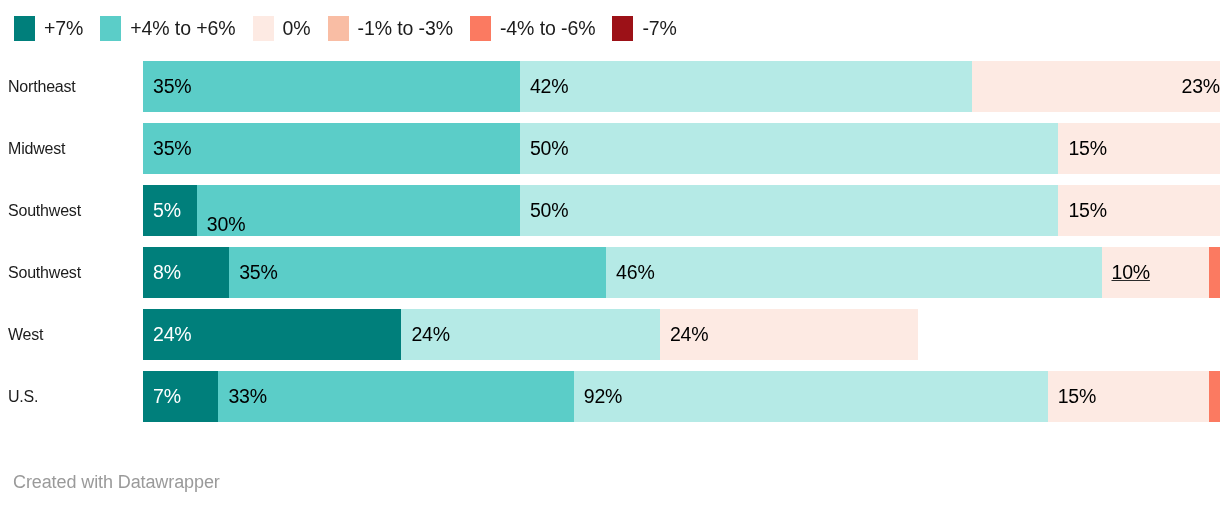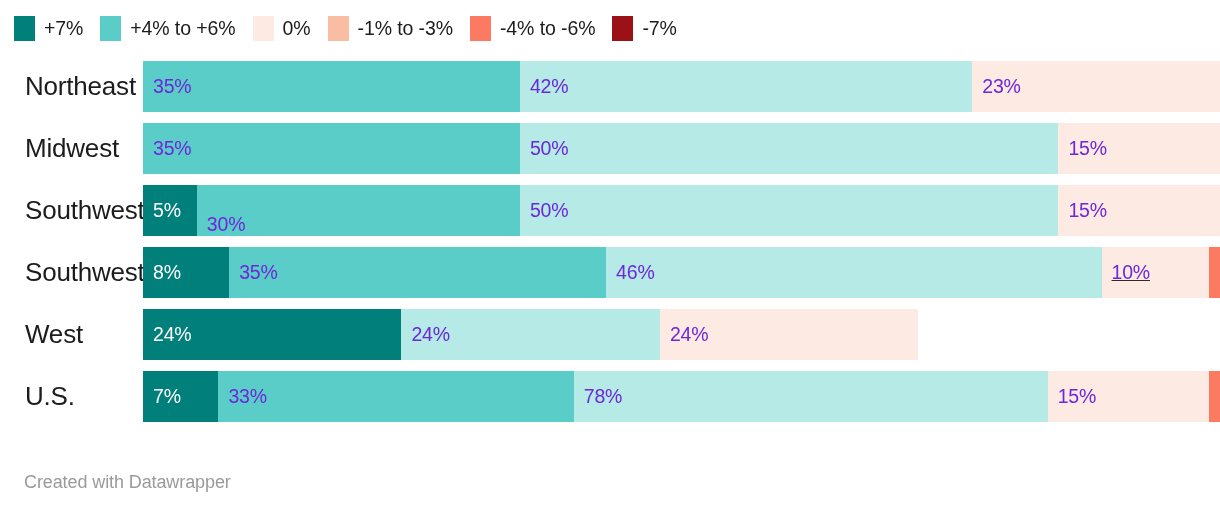--- a/index.html
+++ b/index.html
@@ -63,23 +63,23 @@
     height: 51px;
     margin-bottom: 11px;
     display: flex;
     align-items: stretch;
   }
   .row-label {
     width: 143px;
     flex: 0 0 143px;
     display: flex;
     align-items: center;
-    padding-left: 25px;
+    padding-left: 8px;
     box-sizing: border-box;
-    font-size: 26px;
+    font-size: 16px;
     color: #1c1c1c;
     letter-spacing: -0.2px;
   }
   .bar-track {
     position: relative;
     flex: 1 1 auto;
     display: flex;
     align-items: stretch;
     overflow: hidden;
   }
@@ -89,32 +89,31 @@
     align-items: center;
     box-sizing: border-box;
     overflow: hidden;
   }
   .seg-label {
     font-size: 19.5px;
     padding-left: 10px;
     white-space: nowrap;
     letter-spacing: -0.2px;
   }
-  .seg-label.dark  { color: #6d28d9; }
+  .seg-label.dark  { color: #000000; }
   .seg-label.light { color: #ffffff; }
 
   
   #footer {
     position: absolute;
     left: 13px;
     top: 472px;
     font-size: 18px;
     color: #9a9a9a;
     letter-spacing: -0.1px;
-    margin-left: 11px;
   }
 </style>
 </head>
 <body>
 
 <div id="chart-root">
 
   <div id="legend">
       <div class="legend-item">
         <span class="legend-swatch" style="background: rgb(0, 127, 123);"></span>
@@ -145,21 +144,21 @@
   <div id="plot">
       <div class="bar-row">
         <div class="row-label">Northeast</div>
         <div class="bar-track">
           <div class="seg" style="background: rgb(91, 205, 200); flex: 0 0 35%;">
             <span class="seg-label dark">35%</span>
           </div>
           <div class="seg" style="background: rgb(181, 234, 230); flex: 0 0 42%;">
             <span class="seg-label dark">42%</span>
           </div>
-          <div class="seg" style="background: rgb(253, 234, 227); flex: 0 0 23%;">
+          <div class="seg" style="background: rgb(253, 234, 227); flex: 0 0 23%; justify-content: flex-end;">
             <span class="seg-label dark">23%</span>
           </div>
         </div>
       </div>
       <div class="bar-row">
         <div class="row-label">Midwest</div>
         <div class="bar-track">
           <div class="seg" style="background: rgb(91, 205, 200); flex: 0 0 35%;">
             <span class="seg-label dark">35%</span>
           </div>
@@ -223,21 +222,21 @@
       <div class="bar-row">
         <div class="row-label">U.S.</div>
         <div class="bar-track">
           <div class="seg" style="background: rgb(0, 127, 123); flex: 0 0 7%;">
             <span class="seg-label light">7%</span>
           </div>
           <div class="seg" style="background: rgb(91, 205, 200); flex: 0 0 33%;">
             <span class="seg-label dark">33%</span>
           </div>
           <div class="seg" style="background: rgb(181, 234, 230); flex: 0 0 44%;">
-            <span class="seg-label dark">78%</span>
+            <span class="seg-label dark">92%</span>
           </div>
           <div class="seg" style="background: rgb(253, 234, 227); flex: 0 0 15%;">
             <span class="seg-label dark">15%</span>
           </div>
           <div class="seg" style="background: rgb(251, 122, 97); flex: 0 0 1%;"></div>
         </div>
       </div>
     </div>
 
   <div id="footer">Created with Datawrapper</div>

